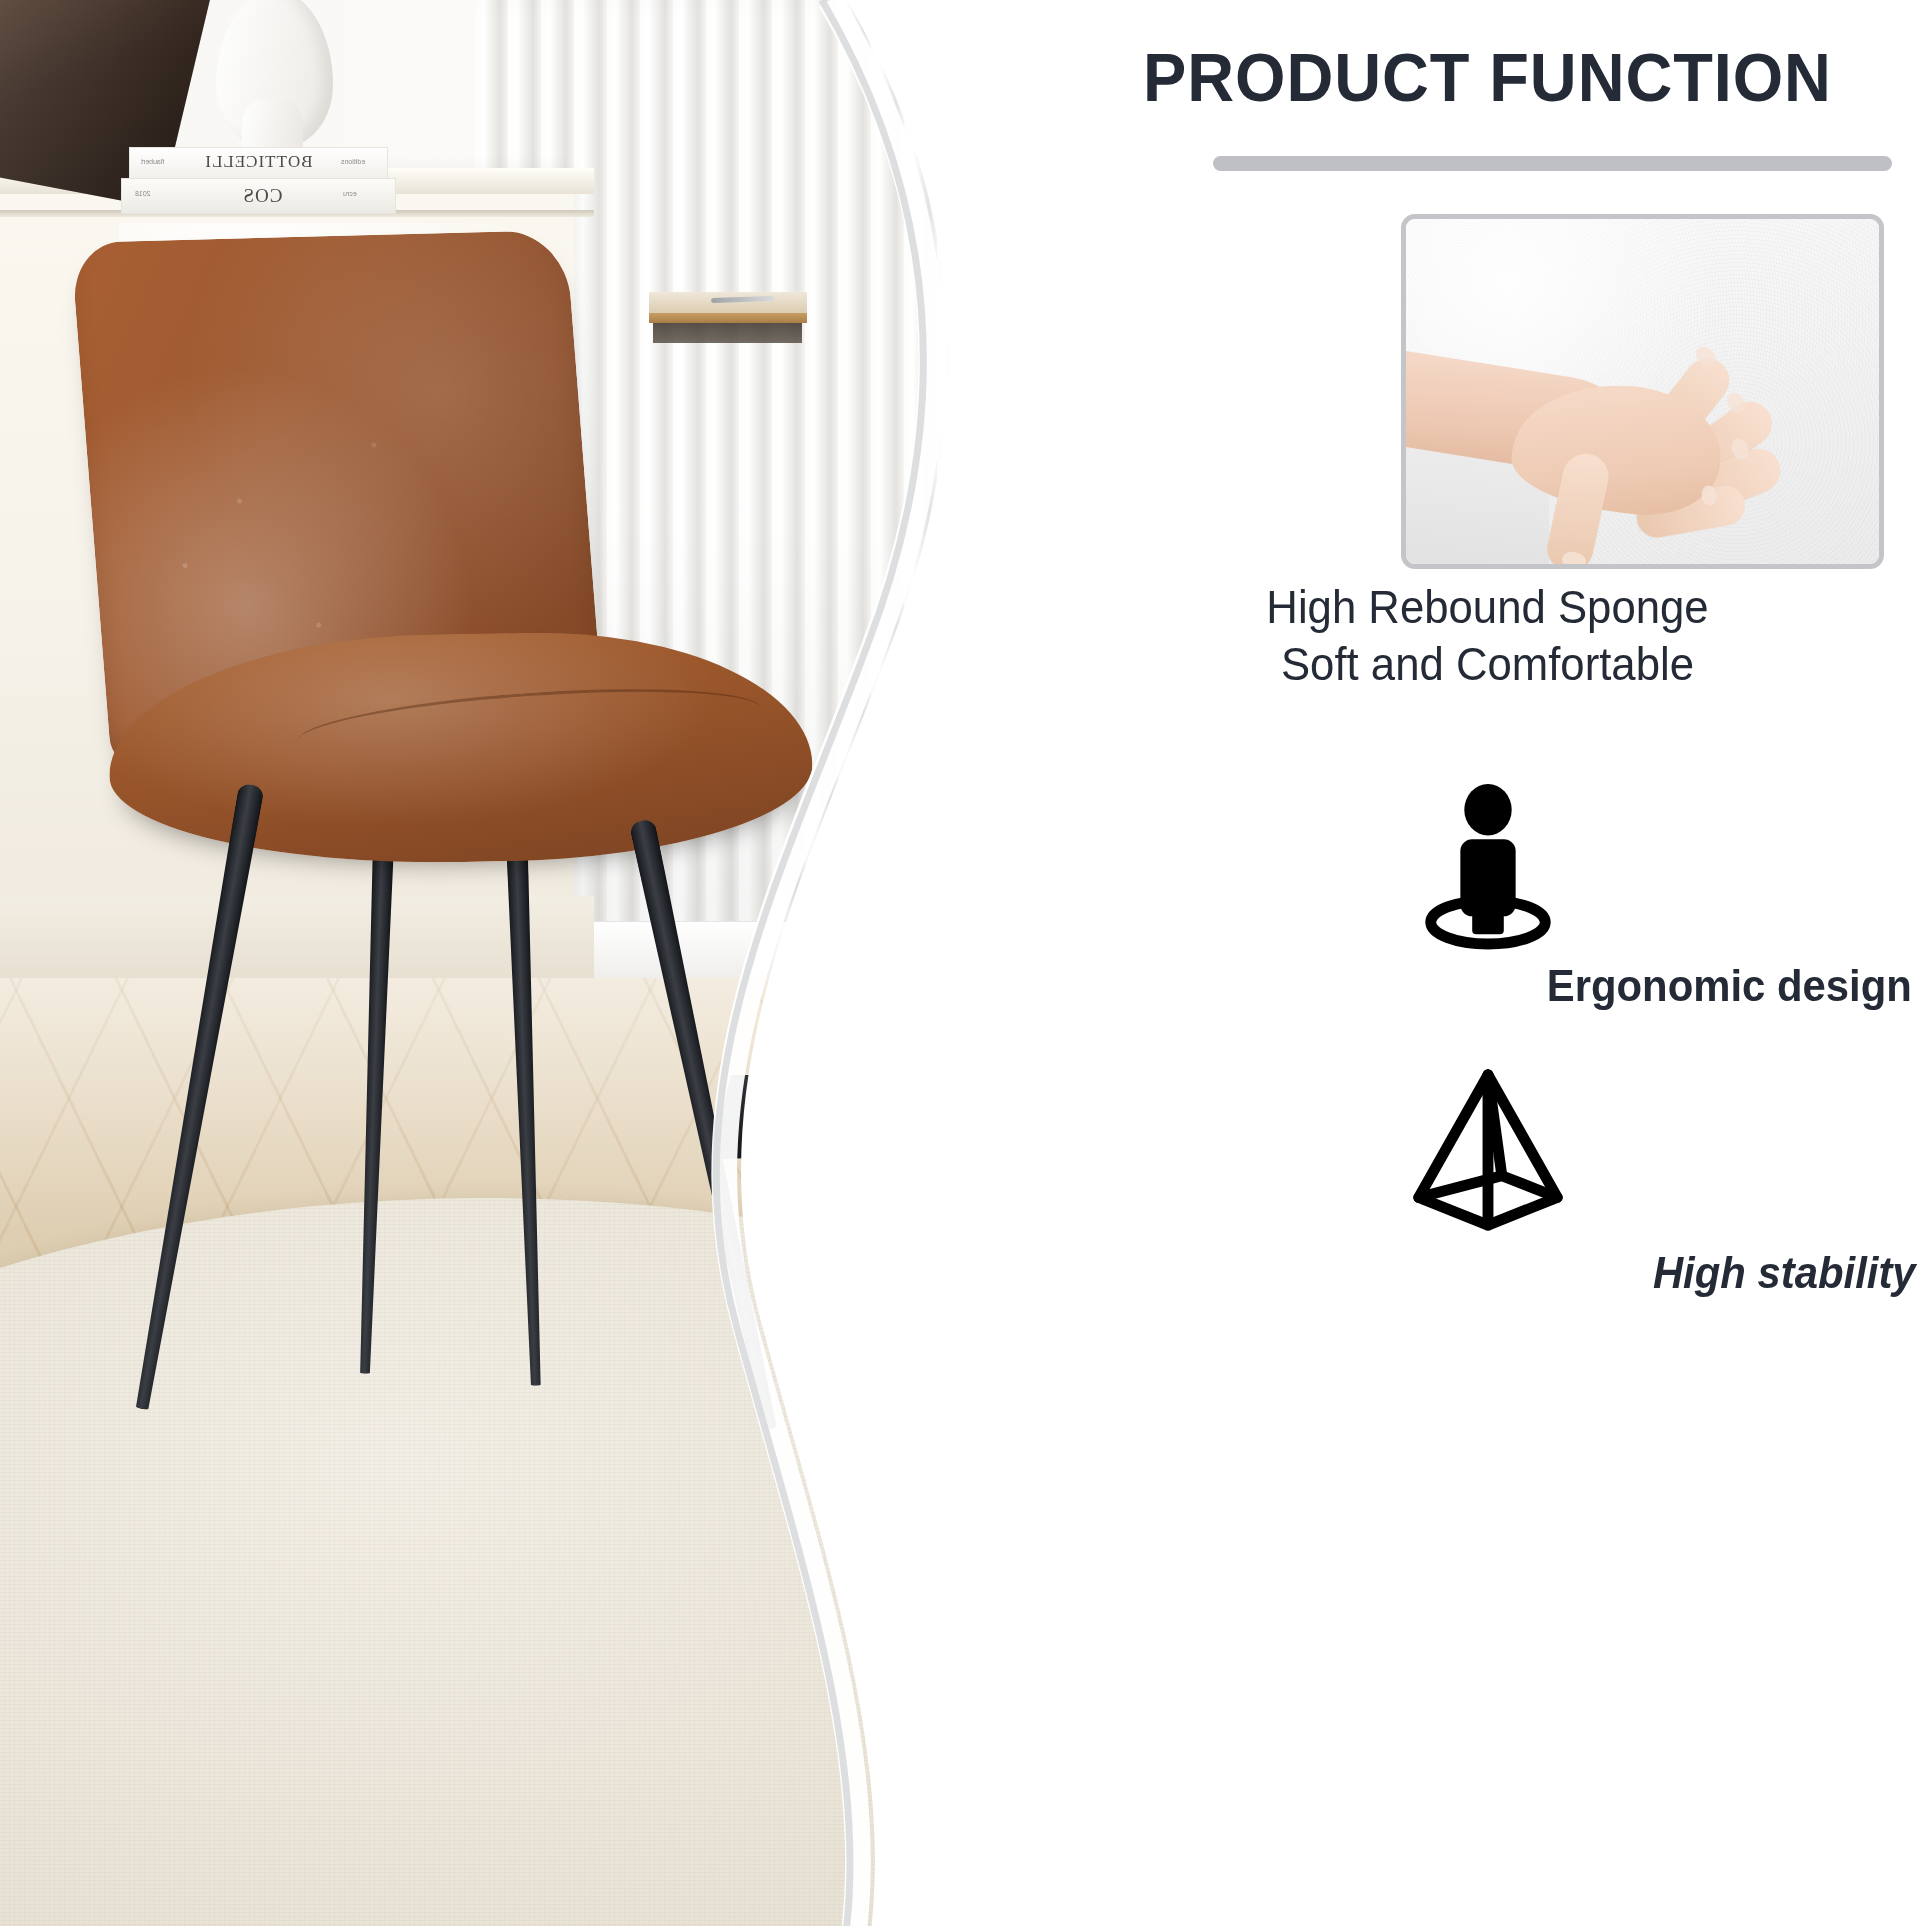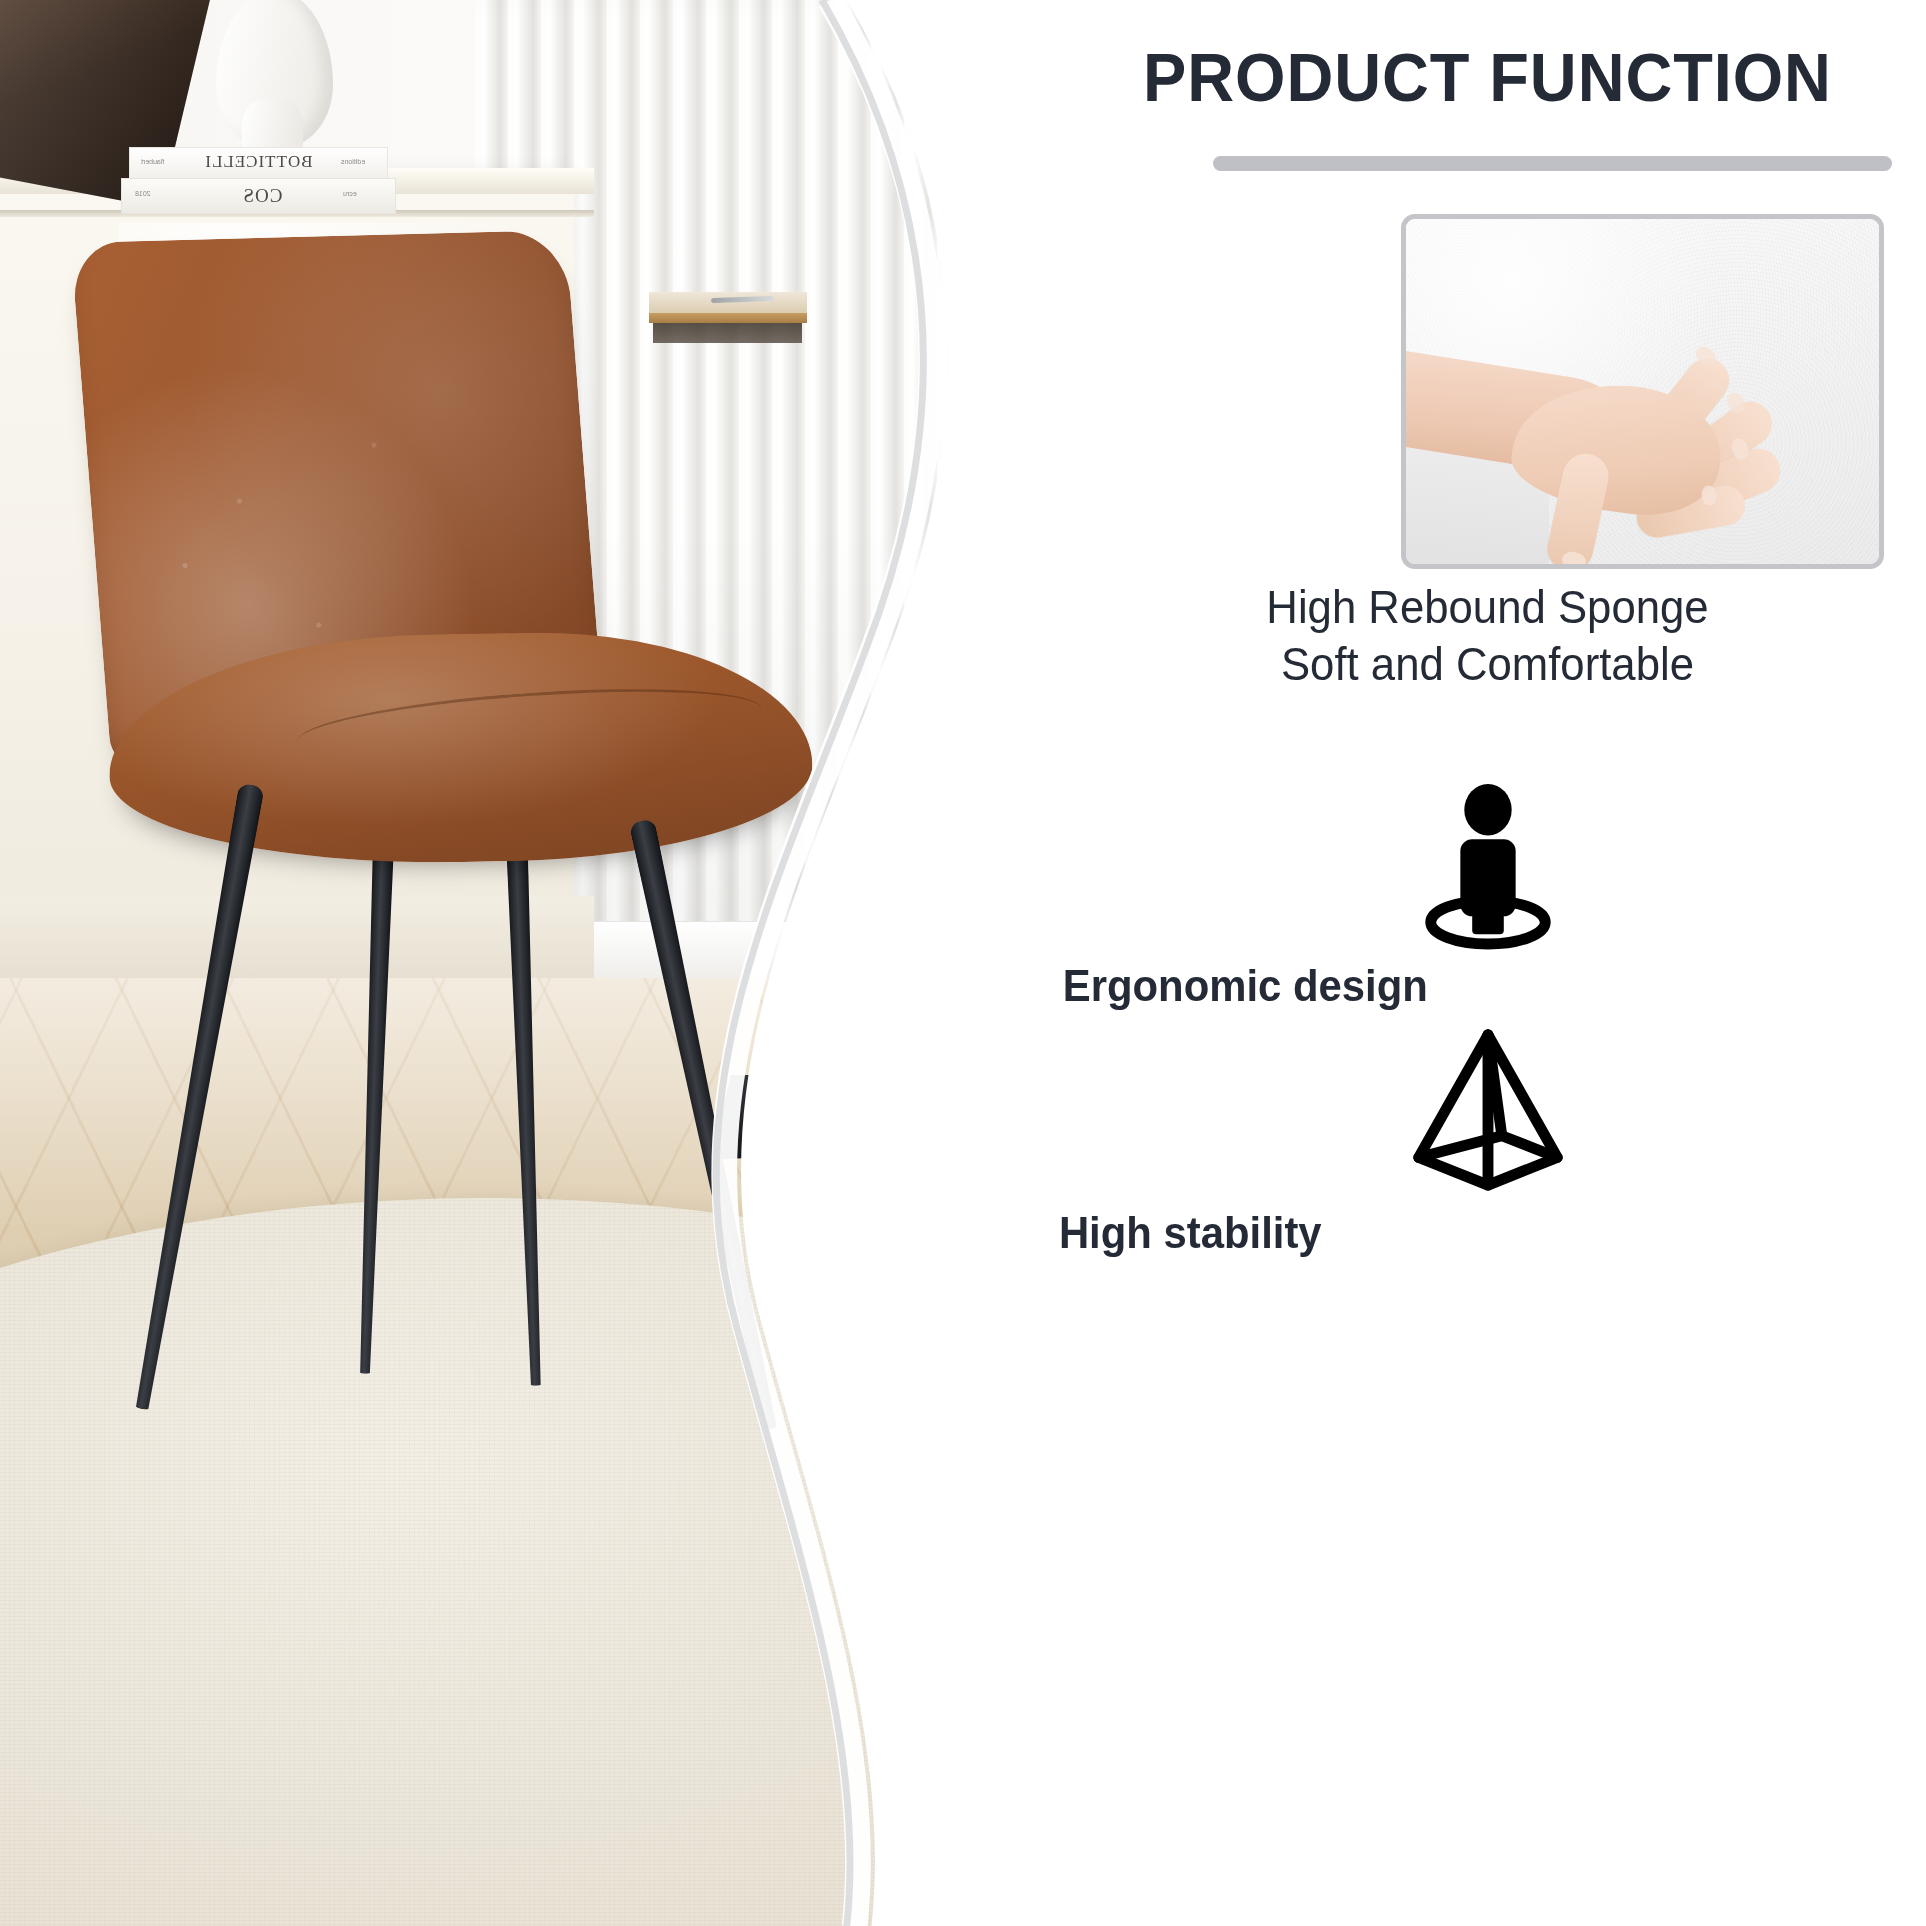--- a/index.html
+++ b/index.html
@@ -156,26 +156,26 @@
   .f2{left:285px;top:164px;width:44px;height:135px;transform:rotate(54deg);}
   .f3{left:289px;top:202px;width:44px;height:133px;transform:rotate(68deg);}
   .f4{left:265px;top:238px;width:40px;height:109px;transform:rotate(80deg);}
   .thumb{left:149px;top:234px;width:46px;height:119px;transform:rotate(12deg);}
   .nail{position:absolute;background:#f6e3d6;border-radius:50%;opacity:.85;}
 
   .caption{position:absolute;left:0;top:578px;width:877px;text-align:center;
         color:#252b36;font-size:47px;line-height:1.22;font-weight:normal;
         transform:scaleX(.93);transform-origin:center;}
 
-  .feature{position:absolute;width:877px;left:0;text-align:left;}
+  .feature{position:absolute;width:877px;left:0;text-align:right;}
   .feature .ficon{display:block;margin:0 auto;}
   .flabel{margin-top:10px;font-weight:bold;font-size:45px;color:#252b36;
         transform:scaleX(.93);display:inline-block;transform-origin:center;}
   .feat-1{top:782px;}
-  .feat-2{top:1019px;}
+  .feat-2{top:1059px;font-style:italic;}
   .feat-3{top:1376px;}
 </style>
 </head>
 <body>
 
 <div id="stage">
 
   <div class="photo">
     <div class="wall"></div>
     <div class="fluted"></div>

